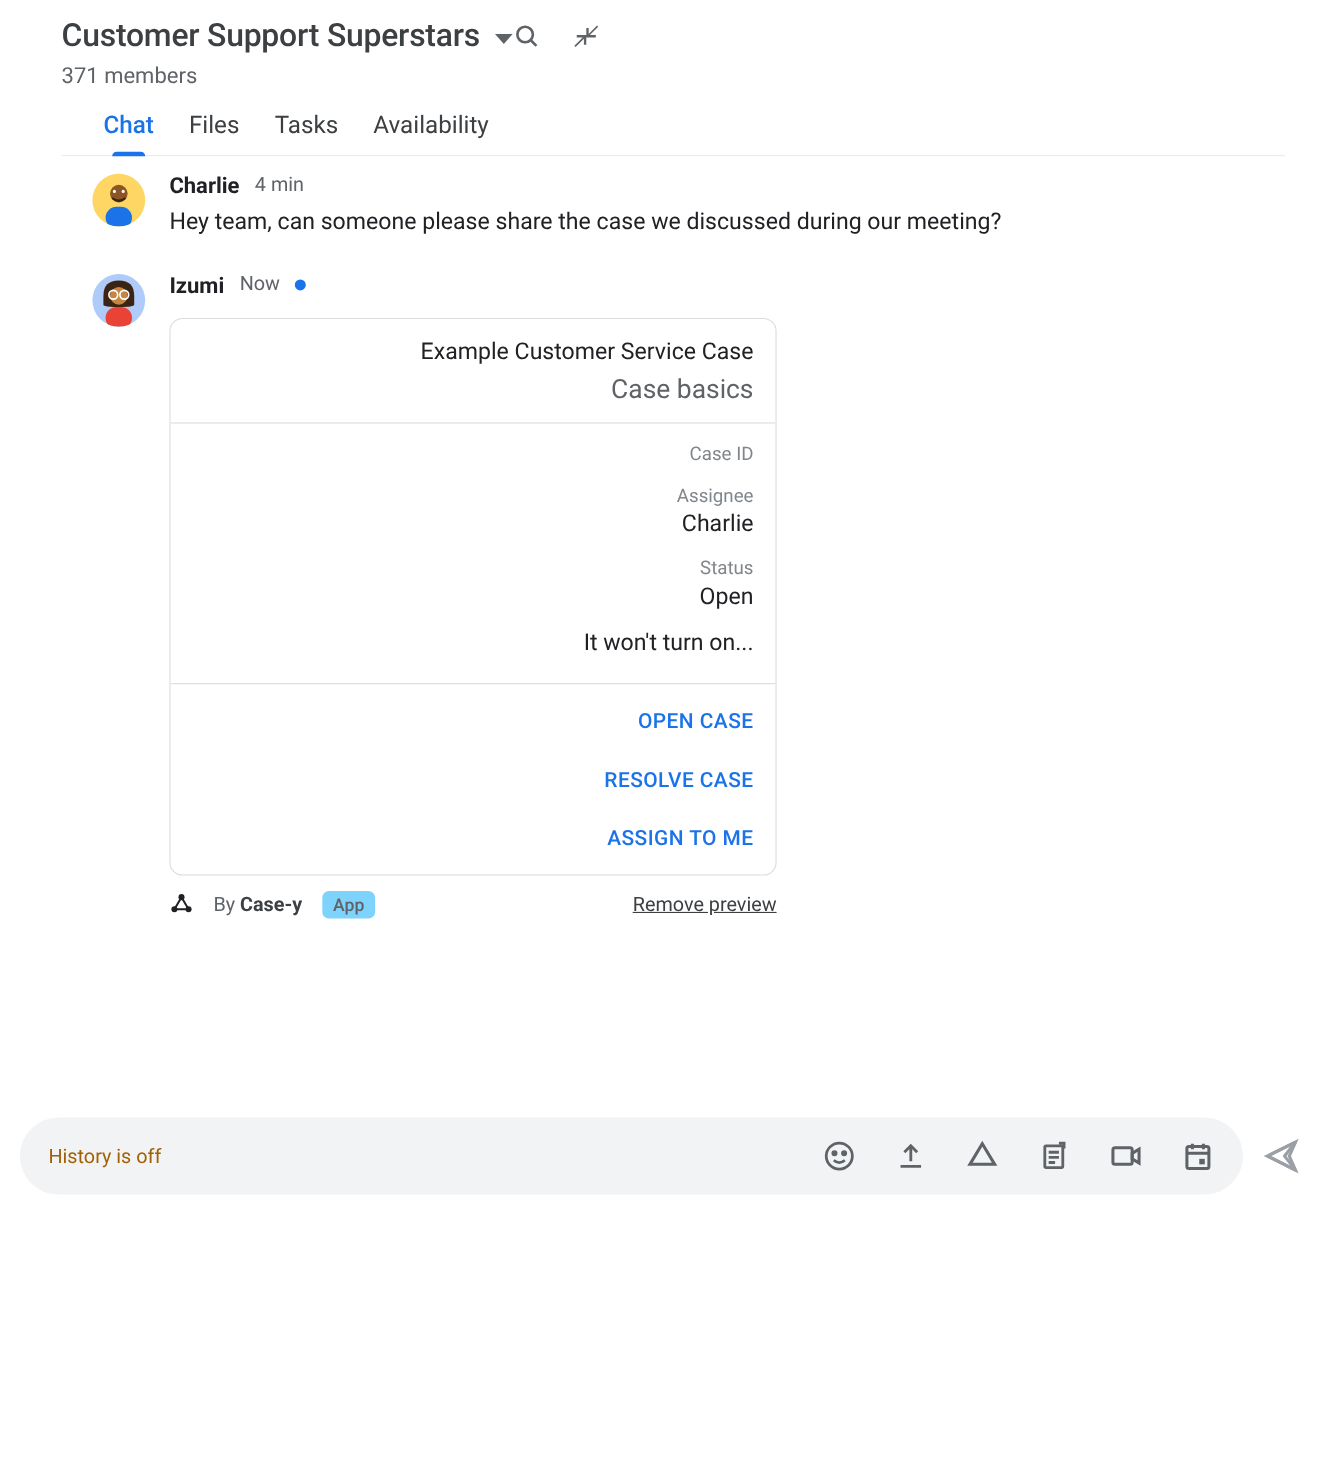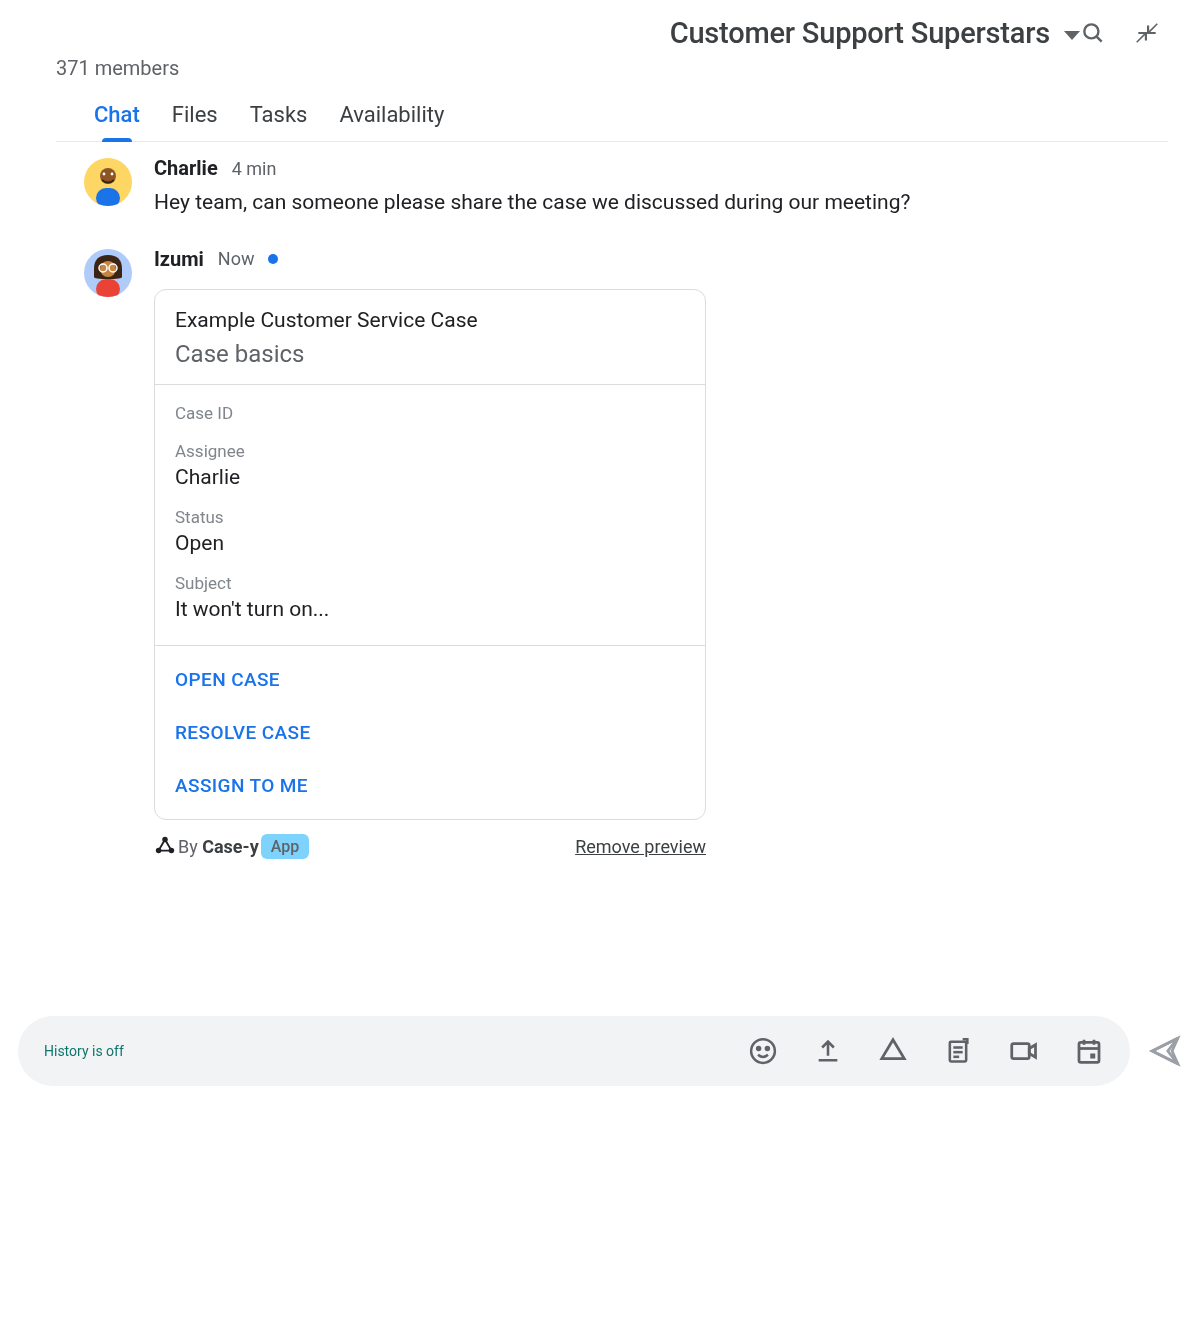--- a/index.html
+++ b/index.html
@@ -10,21 +10,21 @@
       width: 1200px;
       height: 1336px;
       overflow: hidden;
     }
     .header {
       padding: 16px 32px 0 56px;
     }
     .title-row {
       display: flex;
       align-items: center;
-      justify-content: flex-end;
+      justify-content: flex-start;
     }
     .title-left {
       display: flex;
       align-items: center;
       gap: 14px;
     }
     .space-title {
       font-size: 29px;
       font-weight: 500;
       color: #3c4043;
@@ -120,20 +120,21 @@
       color: #202124;
       line-height: 1.55;
     }
     .msg-text a { color: #1a73e8; text-decoration: none; }
     .card {
       margin-top: 18px;
       border: 1px solid #dadce0;
       border-radius: 12px;
       width: 552px;
       overflow: hidden;
+      text-align: right;
     }
     .card-header {
       padding: 18px 20px 16px 20px;
       border-bottom: 1px solid #dadce0;
     }
     .card-title {
       font-size: 21px;
       color: #202124;
       margin-bottom: 8px;
     }
@@ -174,21 +175,21 @@
       justify-content: space-between;
       align-items: center;
       margin-top: 14px;
       width: 552px;
       font-size: 18px;
       color: #5f6368;
     }
     .card-footer-left {
       display: flex;
       align-items: center;
-      gap: 2px;
+      gap: 18px;
     }
     .card-footer-left b { color: #3c4043; font-weight:700; }
     .app-badge {
       background: #7dd3fc;
       color: #5f6368;
       font-size: 16px;
       font-weight: 500;
       padding: 3px 10px;
       border-radius: 6px;
     }
@@ -210,22 +211,22 @@
       flex: 1;
       background: #f1f3f4;
       border-radius: 40px;
       height: 70px;
       display: flex;
       align-items: center;
       padding: 0 26px;
       gap: 8px;
     }
     .composer-placeholder {
-      font-size: 14px;
-      color: #0f766e;
+      font-size: 18px;
+      color: #a16207;
       flex: 1;
     }
     .composer-icons {
       display: flex;
       gap: 36px;
       align-items: center;
       color: #5f6368;
     }
     .send-btn { color: #9aa0a6; cursor: pointer; }
     svg { display: block; }
@@ -311,21 +312,20 @@
           </div>
           <div class="field">
             <div class="field-label">Assignee</div>
             <div class="field-value">Charlie</div>
           </div>
           <div class="field">
             <div class="field-label">Status</div>
             <div class="field-value">Open</div>
           </div>
           <div class="field">
-            <div class="field-label">Subject</div>
             <div class="field-value">It won't turn on...</div>
           </div>
         </div>
         <div class="card-actions">
           <span class="card-action">OPEN CASE</span>
           <span class="card-action">RESOLVE CASE</span>
           <span class="card-action">ASSIGN TO ME</span>
         </div>
       </div>
 

